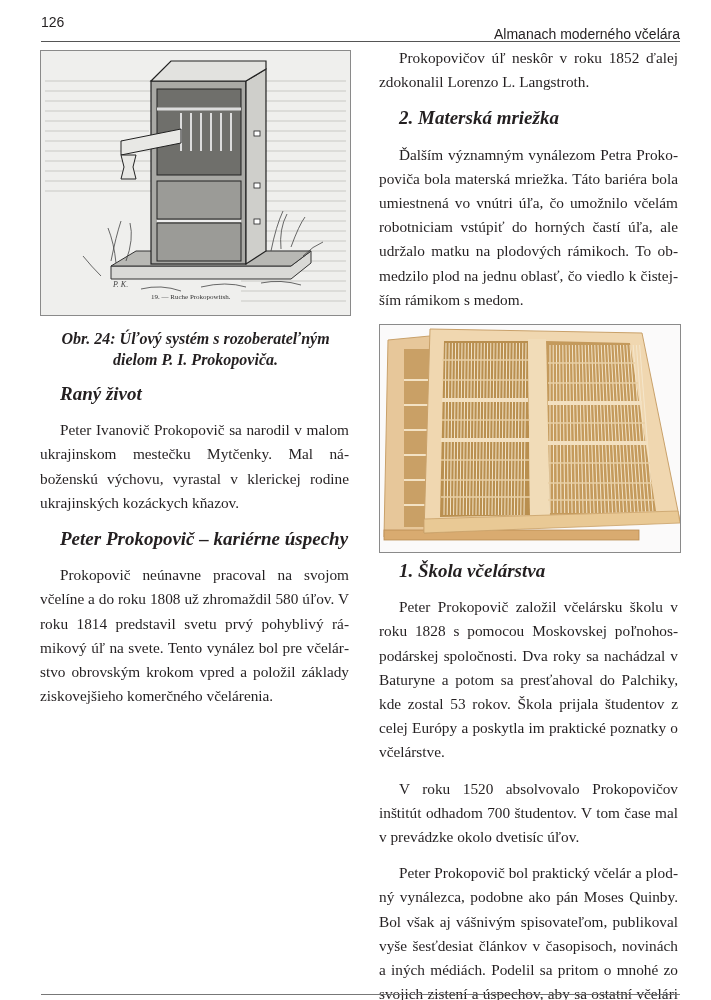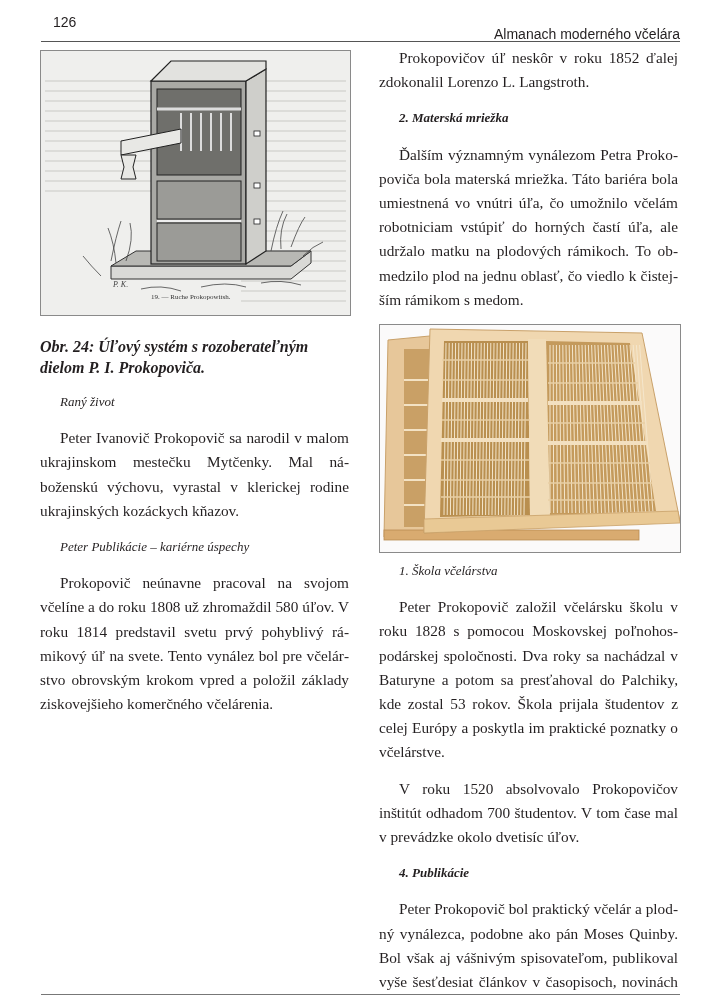--- a/index.html
+++ b/index.html
@@ -1,29 +1,29 @@
 <!DOCTYPE html>
 <html><head>
 <meta charset="utf-8">
 <style>
   html, body { margin: 0; padding: 0; background: #ffffff; }
   body { width: 711px; height: 1000px; position: relative; overflow: hidden; font-family: "Liberation Serif", "DejaVu Serif", serif; color: #231f20; }
   .running-head { position: absolute; top: 14px; left: 41px; right: 31px; height: 22px; font-family: "Liberation Sans", "DejaVu Sans", sans-serif; font-size: 14px; }
-  .running-head .pno { position: absolute; left: 12px; top: 0; }
+  .running-head .pno { position: absolute; left: 0; top: 0; }
   .running-head .ttl { position: absolute; right: 0; top: 12px; }
   .rule-top { position: absolute; top: 41px; left: 41px; width: 639px; height: 1px; background: #555; }
   .rule-bottom { position: absolute; top: 994px; left: 41px; width: 639px; height: 1px; background: #777; }
 
   .col { position: absolute; font-size: 15.3px; line-height: 24.2px; text-align: justify; hyphens: manual; }
   .col-left { left: 40px; top: 46px; width: 311px; }
   .col-right { left: 379px; top: 46px; width: 301px; }
   .col p { margin: 0 2px 12px 0; text-indent: 20px; }
-  .col h3 { margin: 0 0 12px 0; padding-left: 20px; font-size: 13px; font-style: italic; font-weight: bold; line-height: 24.2px; }
-  .col h3.plain { font-weight: normal; }
-  .caption { font-weight: bold; font-style: italic; font-size: 16px; line-height: 21px; margin: 20px 0 12px 0; text-align: left; }
+  .col h3 { margin: 0 0 12px 0; padding-left: 20px; font-size: 19px; font-style: italic; font-weight: bold; line-height: 24.2px; }
+  .col h3.plain { font-weight: bold; }
+  .caption { font-weight: bold; font-style: italic; font-size: 16px; line-height: 21px; margin: 12px 0 12px 0; text-align: center; }
 
   .fig { border: 1px solid #8a8a8a; position: relative; overflow: hidden; }
   .fig-hive { width: 309px; height: 264px; margin-top: 4px; background: #efefed; }
   .fig-grid { width: 300px; height: 227px; margin: 8px 0 6px 0; background: #fbfafa; }
   svg { display: block; }
 </style>
 </head>
 <body>
 
 <div class="running-head">
@@ -112,21 +112,21 @@
       </g>
       <text x="110" y="248" font-size="7" font-family="Liberation Serif, serif" fill="#333">19. — Ruche     Prokopowitsh.</text>
       <text x="72" y="236" font-size="8" font-style="italic" font-family="Liberation Serif, serif" fill="#444">P. K.</text>
     </svg>
   </div>
 
   <div class="caption">Obr. 24: Úľový systém s rozoberateľným dielom P. I. Prokopoviča.</div>
 
   <h3 class="plain">Raný život</h3>
   <p>Peter Ivanovič Prokopovič sa narodil v ma­lom ukrajinskom mestečku Mytčenky. Mal ná­boženskú výchovu, vyrastal v klerickej rodine ukrajinských kozáckych kňazov.</p>
-  <h3 class="plain">Peter Publikácie – kariérne úspechy</h3>
+  <h3 class="plain">Peter Prokopovič – kariérne úspechy</h3>
   <p>Prokopovič neúnavne pracoval na svojom včelíne a do roku 1808 už zhromaždil 580 úľov. V roku 1814 predstavil svetu prvý pohyblivý rá­mikový úľ na svete. Tento vynález bol pre včelár­stvo obrovským krokom vpred a položil základy ziskovejšieho komerčného včelárenia.</p>
 </div>
 
 <div class="col col-right">
   <p>Prokopovičov úľ neskôr v roku 1852 ďalej zdokonalil Lorenzo L. Langstroth.</p>
   <h3>2. Materská mriežka</h3>
   <p>Ďalším významným vynálezom Petra Proko­poviča bola materská mriežka. Táto bariéra bola umiestnená vo vnútri úľa, čo umožnilo včelám robotniciam vstúpiť do horných častí úľa, ale udržalo matku na plodových rámikoch. To ob­medzilo plod na jednu oblasť, čo viedlo k čistej­ším rámikom s medom.</p>
 
   <div class="fig fig-grid">
     <svg width="300" height="227" viewBox="0 0 300 227">
@@ -228,18 +228,17 @@
           <line x1="168" y1="175" x2="274" y2="175"></line>
       </g>
 
       <polygon points="44,194 298,186 300,198 44,208" fill="#e9c995" stroke="#c9a16a" stroke-width="0.8"></polygon>
     </svg>
   </div>
 
   <h3 class="plain">1. Škola včelárstva</h3>
   <p>Peter Prokopovič založil včelársku školu v roku 1828 s pomocou Moskovskej poľnohos­podárskej spoločnosti. Dva roky sa nachádzal v Baturyne a potom sa presťahoval do Palchiky, kde zostal 53 rokov. Škola prijala študentov z ce­lej Európy a poskytla im praktické poznatky o včelárstve.</p>
   <p>V roku 1520 absolvovalo Prokopovičov inšti­tút odhadom 700 študentov. V tom čase mal v prevádzke okolo dvetisíc úľov.</p>
-  <h3>4. Publikácie</h3>
   <p>Peter Prokopovič bol praktický včelár a plod­ný vynálezca, podobne ako pán Moses Quinby. Bol však aj vášnivým spisovateľom, publikoval vyše šesťdesiat článkov v časopisoch, novinách a iných médiách. Podelil sa pritom o mnohé zo svojich zistení a úspechov, aby sa ostatní včelári mohli učiť.</p>
 
 </div>
 
 <div class="rule-bottom"></div>
 
 </body></html>

